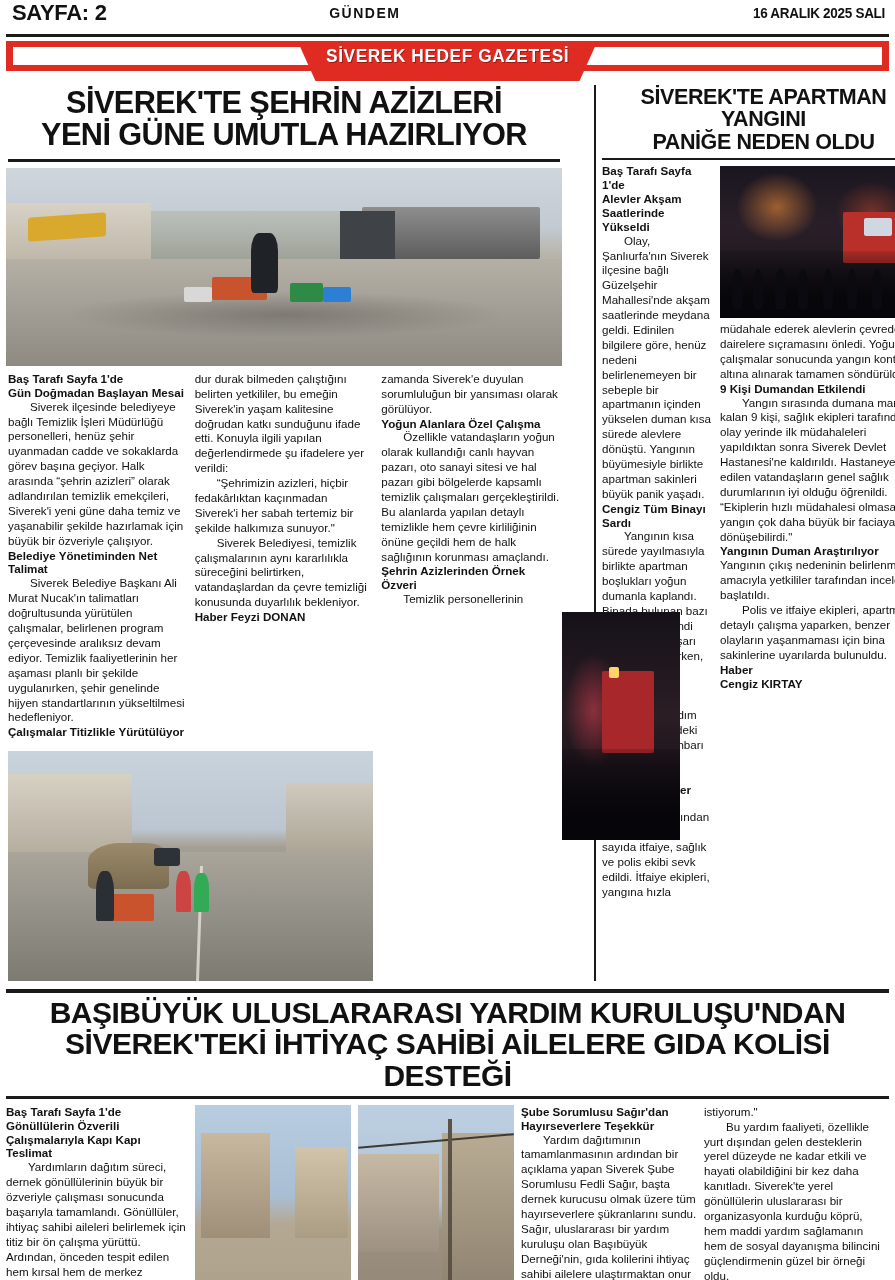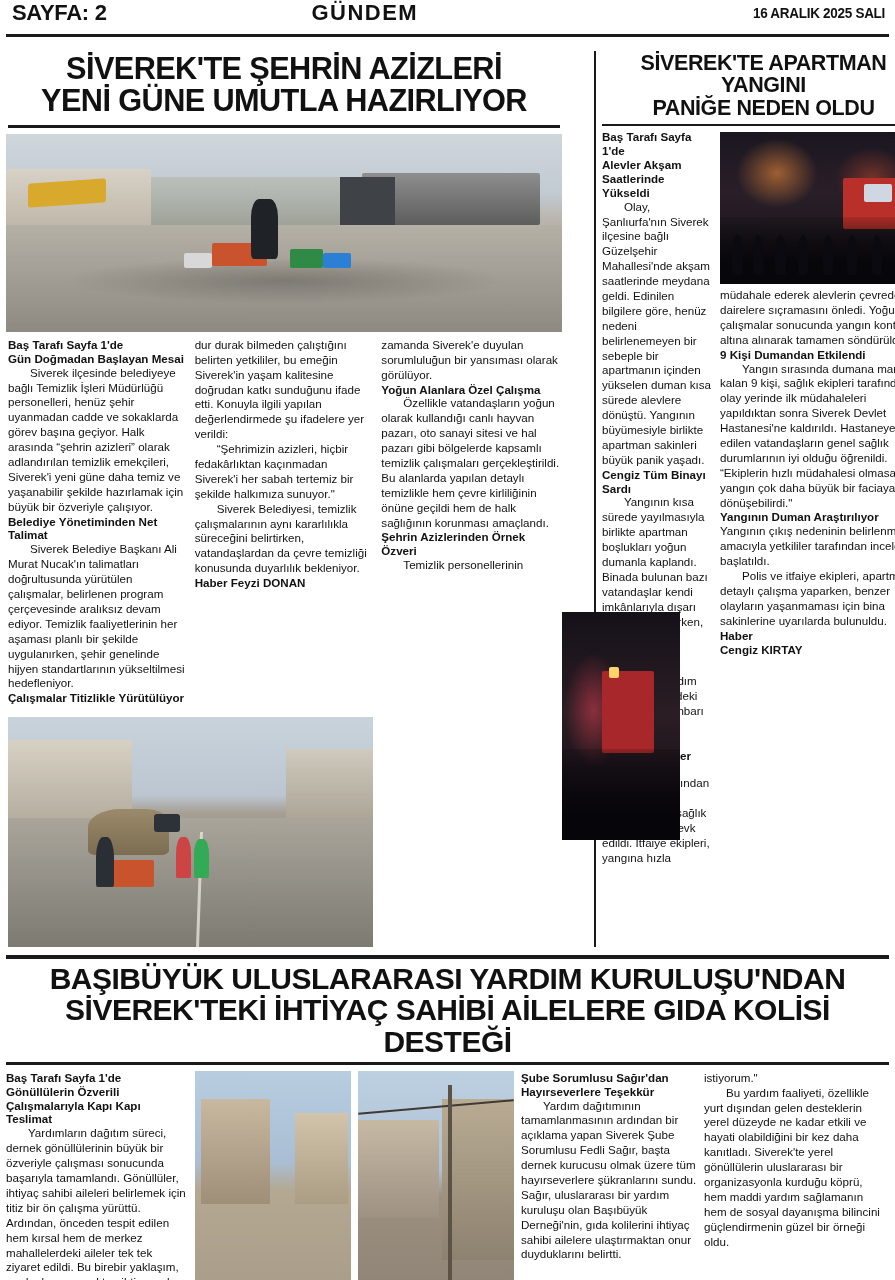--- a/index.html
+++ b/index.html
@@ -18,21 +18,21 @@
   
   .masthead {
     display: flex; align-items: center; justify-content: space-between;
     padding: 4px 10px 12px 12px; height: 34px;
   }
   .masthead-left {
     font-weight: bold; font-size: 22px; letter-spacing: -0.3px;
     font-family: "Liberation Sans", sans-serif;
   }
   .masthead-center {
-    font-weight: bold; font-size: 22px; letter-spacing: 1.5px;
+    font-weight: bold; font-size: 14px; letter-spacing: 1.5px;
     margin-right: 120px;
   }
   .masthead-right {
     font-weight: bold; font-size: 14.5px; letter-spacing: -0.3px;
     transform: scaleX(0.93); transform-origin: right center;
   }
   .rule-top { height: 3px; background: #1a1a1a; margin: 0 6px; }
 
   
   .banner-wrap {
@@ -210,20 +210,27 @@
 
 <div class="page">
 
   <div class="masthead">
     <div class="masthead-left">SAYFA: 2</div>
     <div class="masthead-center">GÜNDEM</div>
     <div class="masthead-right">16 ARALIK 2025 SALI</div>
   </div>
   <div class="rule-top"></div>
 
+  <div class="banner-wrap">
+    <div class="banner"></div>
+    <div class="banner-tab"></div>
+    <div style="position:absolute;inset:0;display:flex;align-items:center;justify-content:center;z-index:3;">
+      <span class="banner-text">SİVEREK HEDEF GAZETESİ</span>
+    </div>
+  </div>
 
   <div class="top-zone">
 
     <div class="top-left">
       <div class="headline-main">
         <div>SİVEREK'TE ŞEHRİN AZİZLERİ</div>
         <div>YENİ GÜNE UMUTLA HAZIRLIYOR</div>
       </div>
       <div class="rule-under-head"></div>
 

